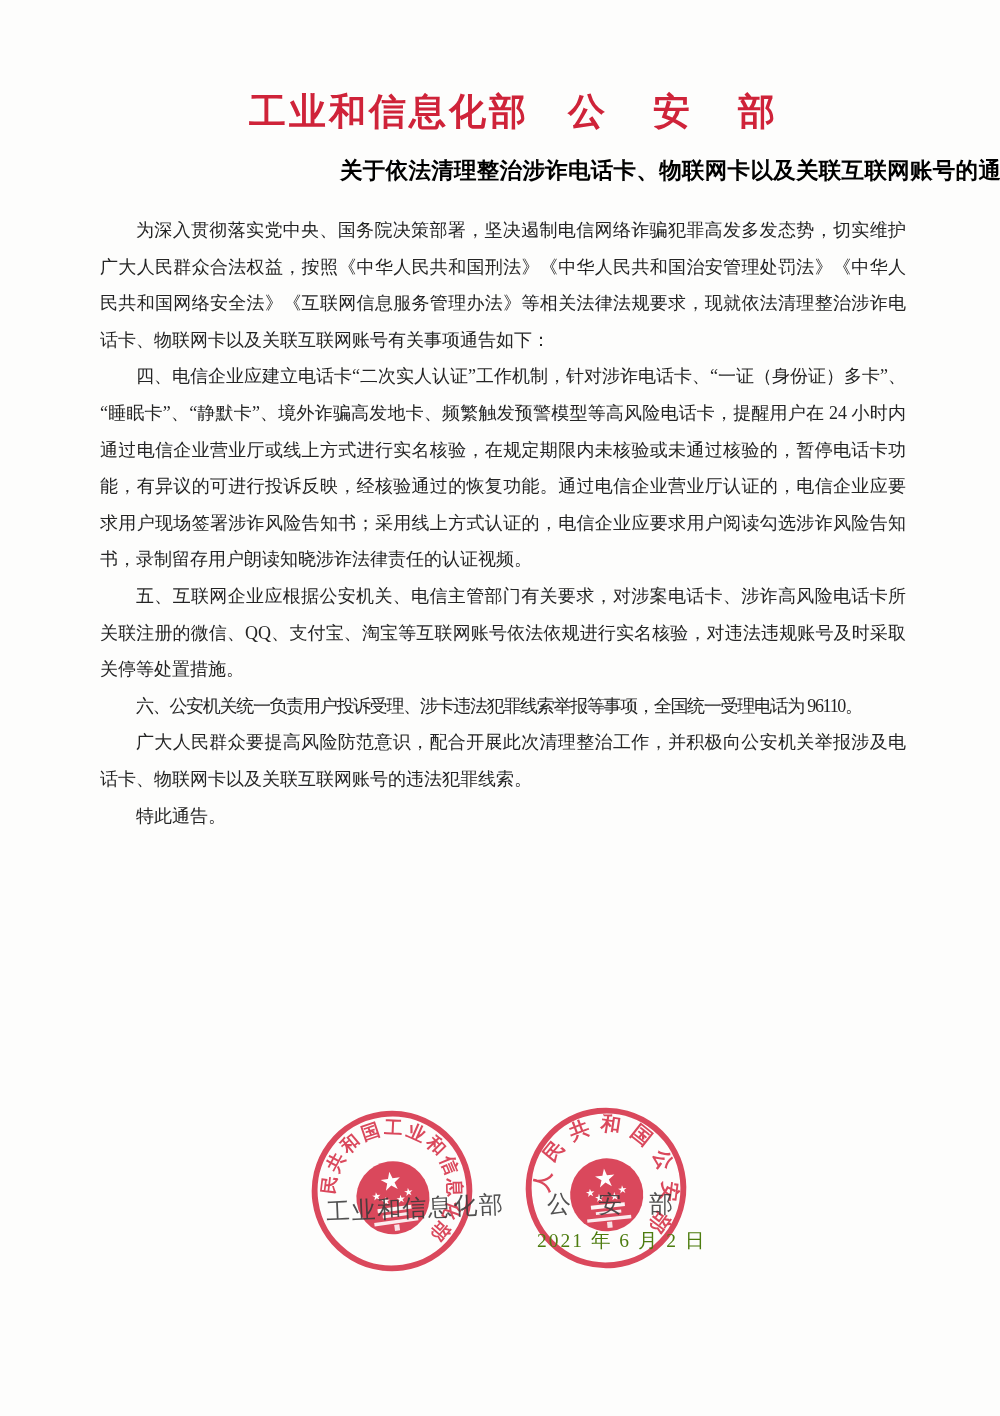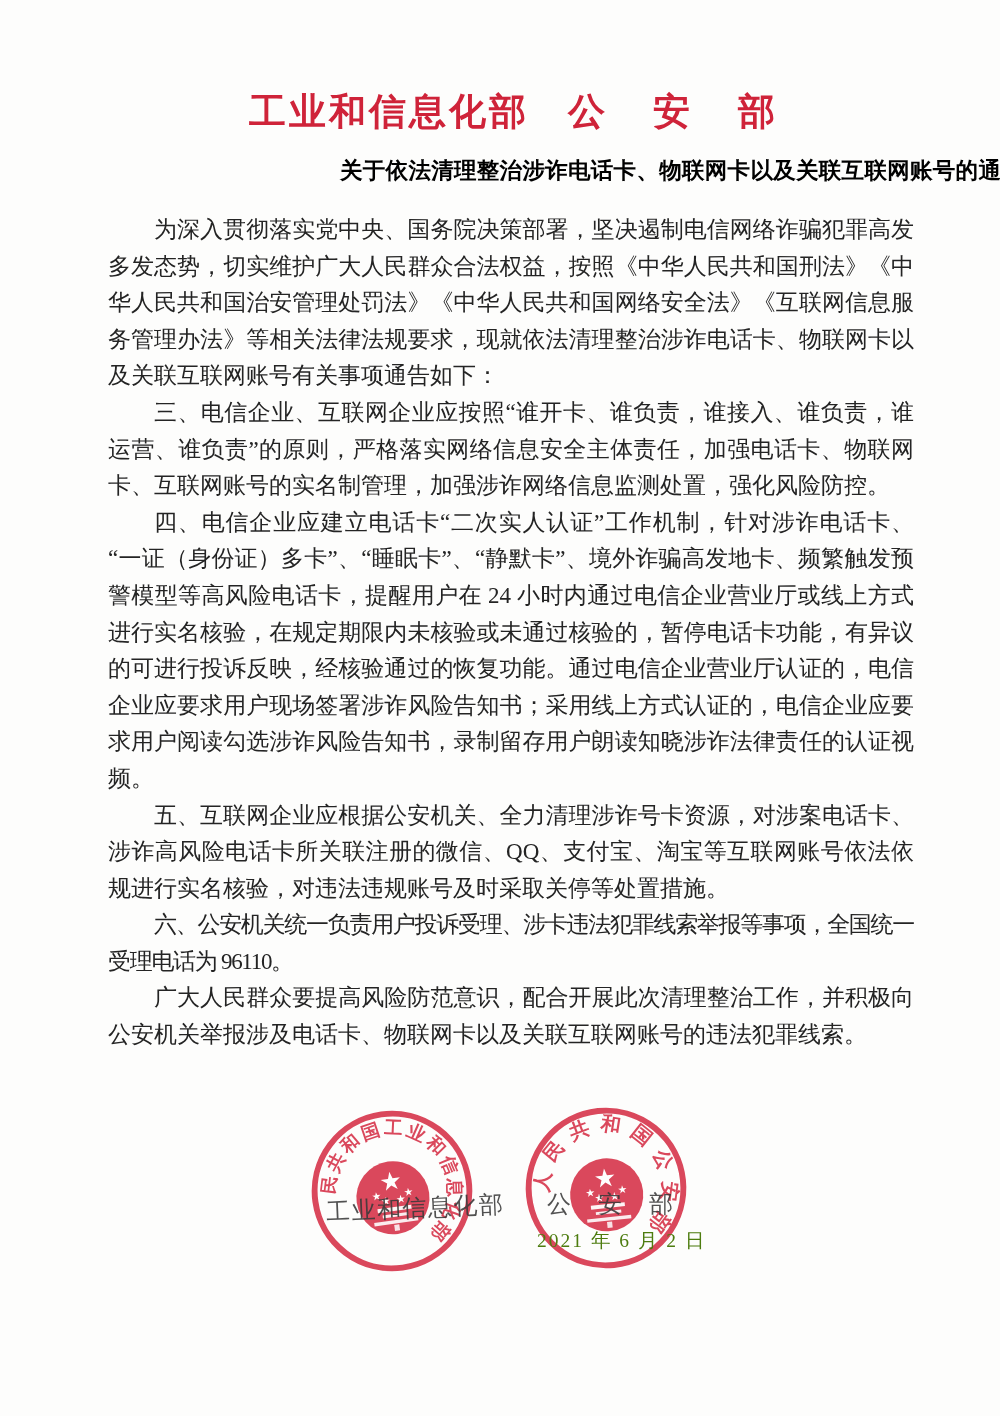--- a/index.html
+++ b/index.html
@@ -17,22 +17,22 @@
     color:var(--accent_red,#cf2339); font-weight:bold; font-size:37px; line-height:1.1;
   }
   .gov-header .org1 { letter-spacing:3px; margin-right:-3px; }
   .gov-header .org2 { letter-spacing:48px; margin-right:-48px; }
   .doc-title {
     position:absolute; top:155px; left:0; width:100%; margin:0;
     text-align:right; font-size:22.5px; font-weight:bold; color:#000000;
     letter-spacing:0.3px;
   }
   .body-text {
-    position:absolute; top:212px; left:108px; width:806px;
-    font-size:23px; line-height:36.6px; text-align:justify;
+    position:absolute; top:212px; left:100px; width:806px;
+    font-size:18px; line-height:36.6px; text-align:justify;
   }
   .body-text p { margin:0; text-indent:2em; }
   .body-text p.condensed { letter-spacing:-1.3px;font-family:Liberation Serif, serif; }
 
   .seal { position:absolute; width:170px; height:170px; opacity:0.93; }
   .seal-left  { left:307px; top:1106px; color:var(--seal_red,#d83b50); transform:rotate(-8deg); }
   .seal-right { left:521px; top:1103px; color:var(--seal_red,#d83b50); transform:rotate(-6deg); }
   .seal svg { width:100%; height:100%; display:block; }
   .seal text { font-family:"Liberation Serif","DejaVu Serif",serif; }
 
@@ -53,25 +53,25 @@
 
   <div class="gov-header">
     <span class="org1">工业和信息化部</span>
     <span class="org2">公安部</span>
   </div>
 
   <h1 class="doc-title">关于依法清理整治涉诈电话卡、物联网卡以及关联互联网账号的通告</h1>
 
   <div class="body-text">
     <p>为深入贯彻落实党中央、国务院决策部署，坚决遏制电信网络诈骗犯罪高发多发态势，切实维护广大人民群众合法权益，按照《中华人民共和国刑法》《中华人民共和国治安管理处罚法》《中华人民共和国网络安全法》《互联网信息服务管理办法》等相关法律法规要求，现就依法清理整治涉诈电话卡、物联网卡以及关联互联网账号有关事项通告如下：</p>
-    <p>三、电信企业、互联网企业应按照“谁开卡、谁负责，谁接入、谁负责，谁运营、谁负责”的原则，严格落实网络信息安全主体责任，加强电话卡、物联网卡、互联网账号的实名制管理，加强涉诈网络信息监测处置，强化风险防控。</p>
     <p>四、电信企业应建立电话卡“二次实人认证”工作机制，针对涉诈电话卡、“一证（身份证）多卡”、“睡眠卡”、“静默卡”、境外诈骗高发地卡、频繁触发预警模型等高风险电话卡，提醒用户在 24 小时内通过电信企业营业厅或线上方式进行实名核验，在规定期限内未核验或未通过核验的，暂停电话卡功能，有异议的可进行投诉反映，经核验通过的恢复功能。通过电信企业营业厅认证的，电信企业应要求用户现场签署涉诈风险告知书；采用线上方式认证的，电信企业应要求用户阅读勾选涉诈风险告知书，录制留存用户朗读知晓涉诈法律责任的认证视频。</p>
-    <p>五、互联网企业应根据公安机关、全力清理涉诈号卡资源，对涉案电话卡、涉诈高风险电话卡所关联注册的微信、QQ、支付宝、淘宝等互联网账号依法依规进行实名核验，对违法违规账号及时采取关停等处置措施。</p>
+    <p>五、互联网企业应根据公安机关、电信主管部门有关要求，对涉案电话卡、涉诈高风险电话卡所关联注册的微信、QQ、支付宝、淘宝等互联网账号依法依规进行实名核验，对违法违规账号及时采取关停等处置措施。</p>
     <p class="condensed">六、公安机关统一负责用户投诉受理、涉卡违法犯罪线索举报等事项，全国统一受理电话为 96110。</p>
     <p>广大人民群众要提高风险防范意识，配合开展此次清理整治工作，并积极向公安机关举报涉及电话卡、物联网卡以及关联互联网账号的违法犯罪线索。</p>
+    <p>特此通告。</p>
   </div>
 
   <div class="seal seal-left">
     <svg viewBox="-100 -100 200 200">
       <defs>
         <path id="starL" d="M0,-10 L2.25,-3.09 9.51,-3.09 3.63,1.18 5.88,8.09 0,3.82 -5.88,8.09 -3.63,1.18 -9.51,-3.09 -2.25,-3.09 Z"></path>
         <path id="rimL" d="M -67,0 A 67,67 0 1 1 67,0 A 67,67 0 1 1 -67,0" fill="none"></path>
       </defs>
       <circle r="91" fill="none" stroke="currentColor" stroke-width="7"></circle>
       <text font-size="21.5" letter-spacing="3.5" fill="currentColor" font-weight="bold">

